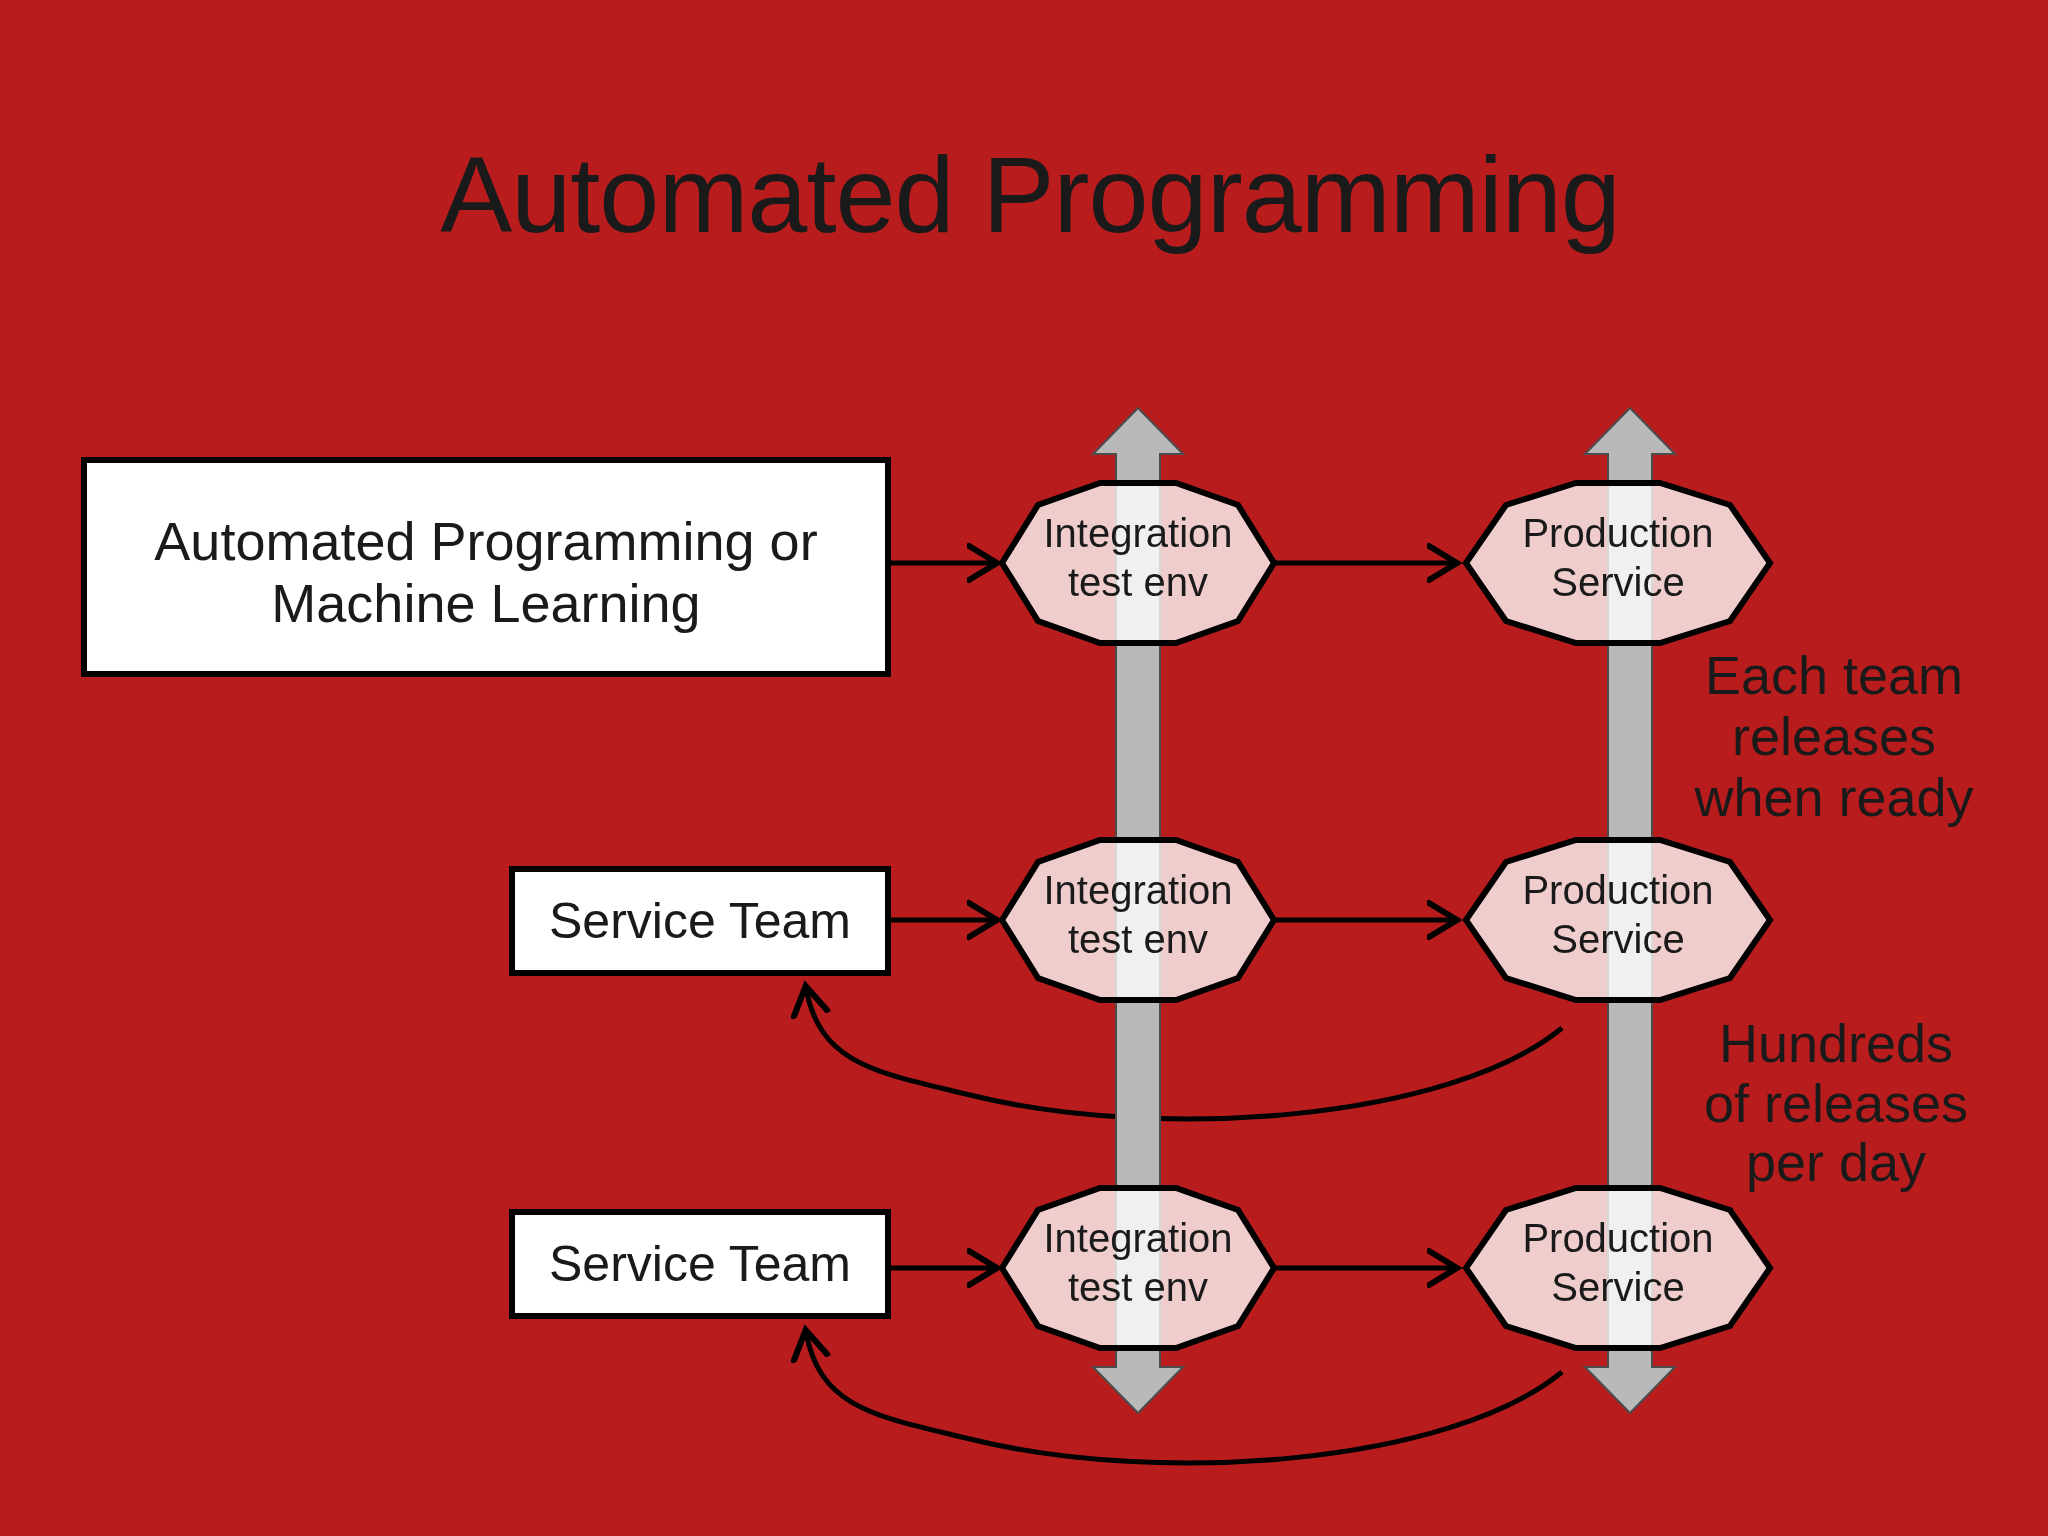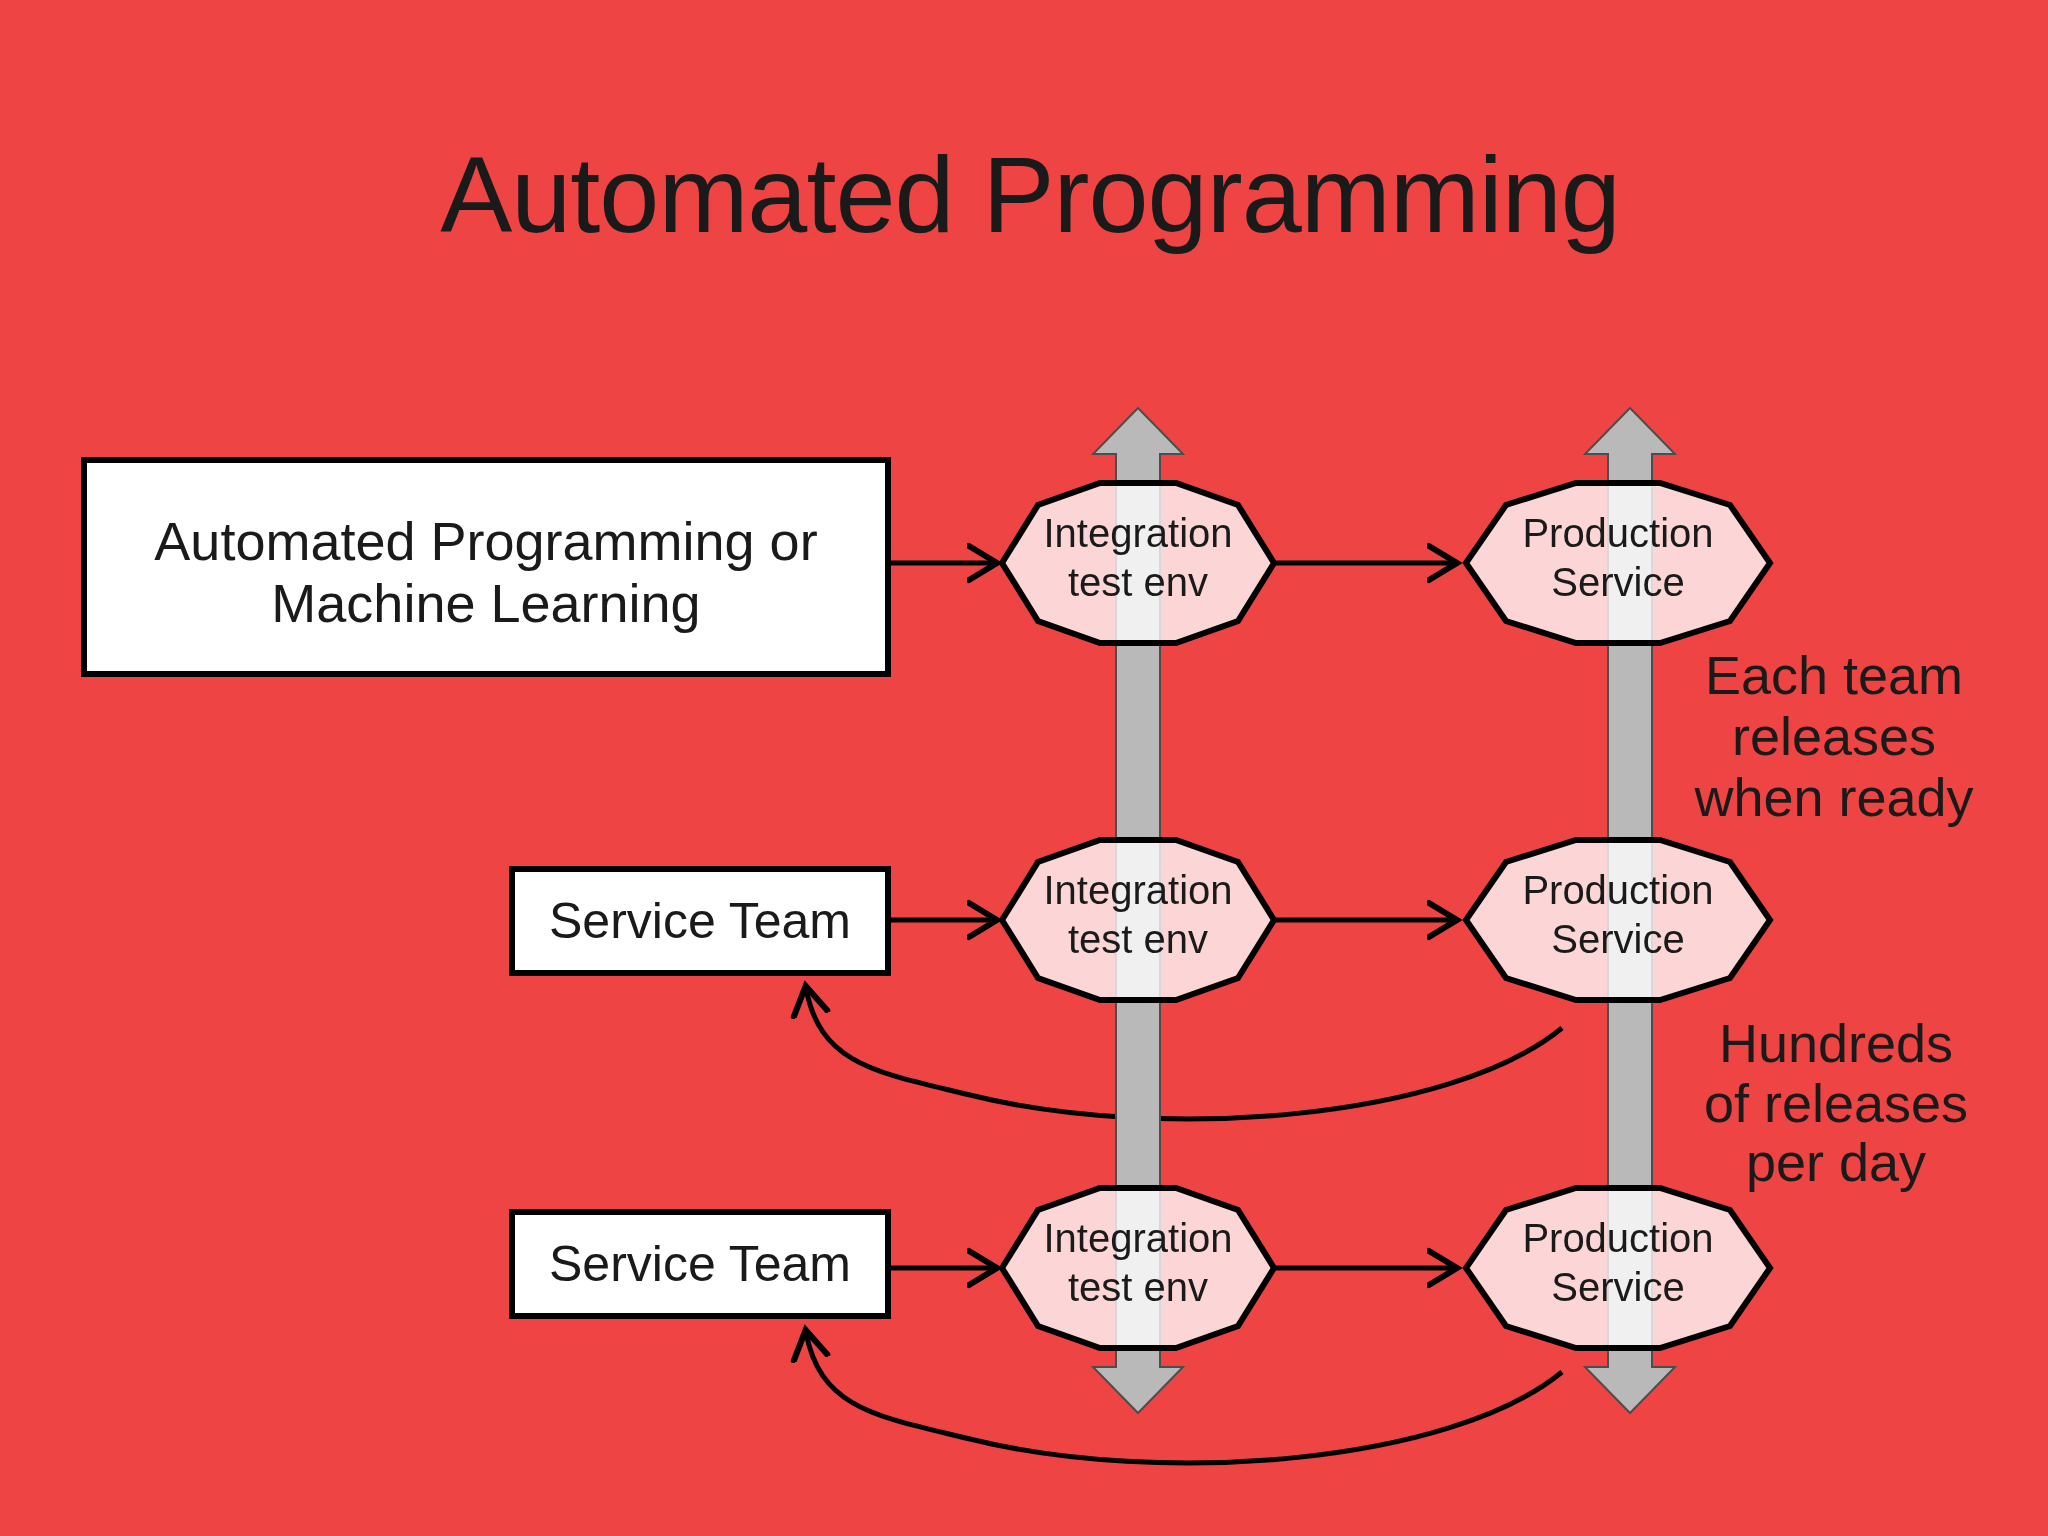--- a/index.html
+++ b/index.html
@@ -4,21 +4,21 @@
 <style>
   html, body {
     margin: 0;
     padding: 0;
     background: #ffffff;
   }
   .slide {
     width: 2048px;
     height: 1536px;
     position: relative;
-    background: #ef4444;
+    background: #b91c1c;
     overflow: hidden;
   }
   svg { display: block; }
   text {
     font-family: "Liberation Sans", sans-serif;
     fill: #1a1a1a;
   }
   .title-text   { font-size: 108px; letter-spacing: -1px; }
   .box-label    { font-size: 54px; }
   .svc-label    { font-size: 50px; }

